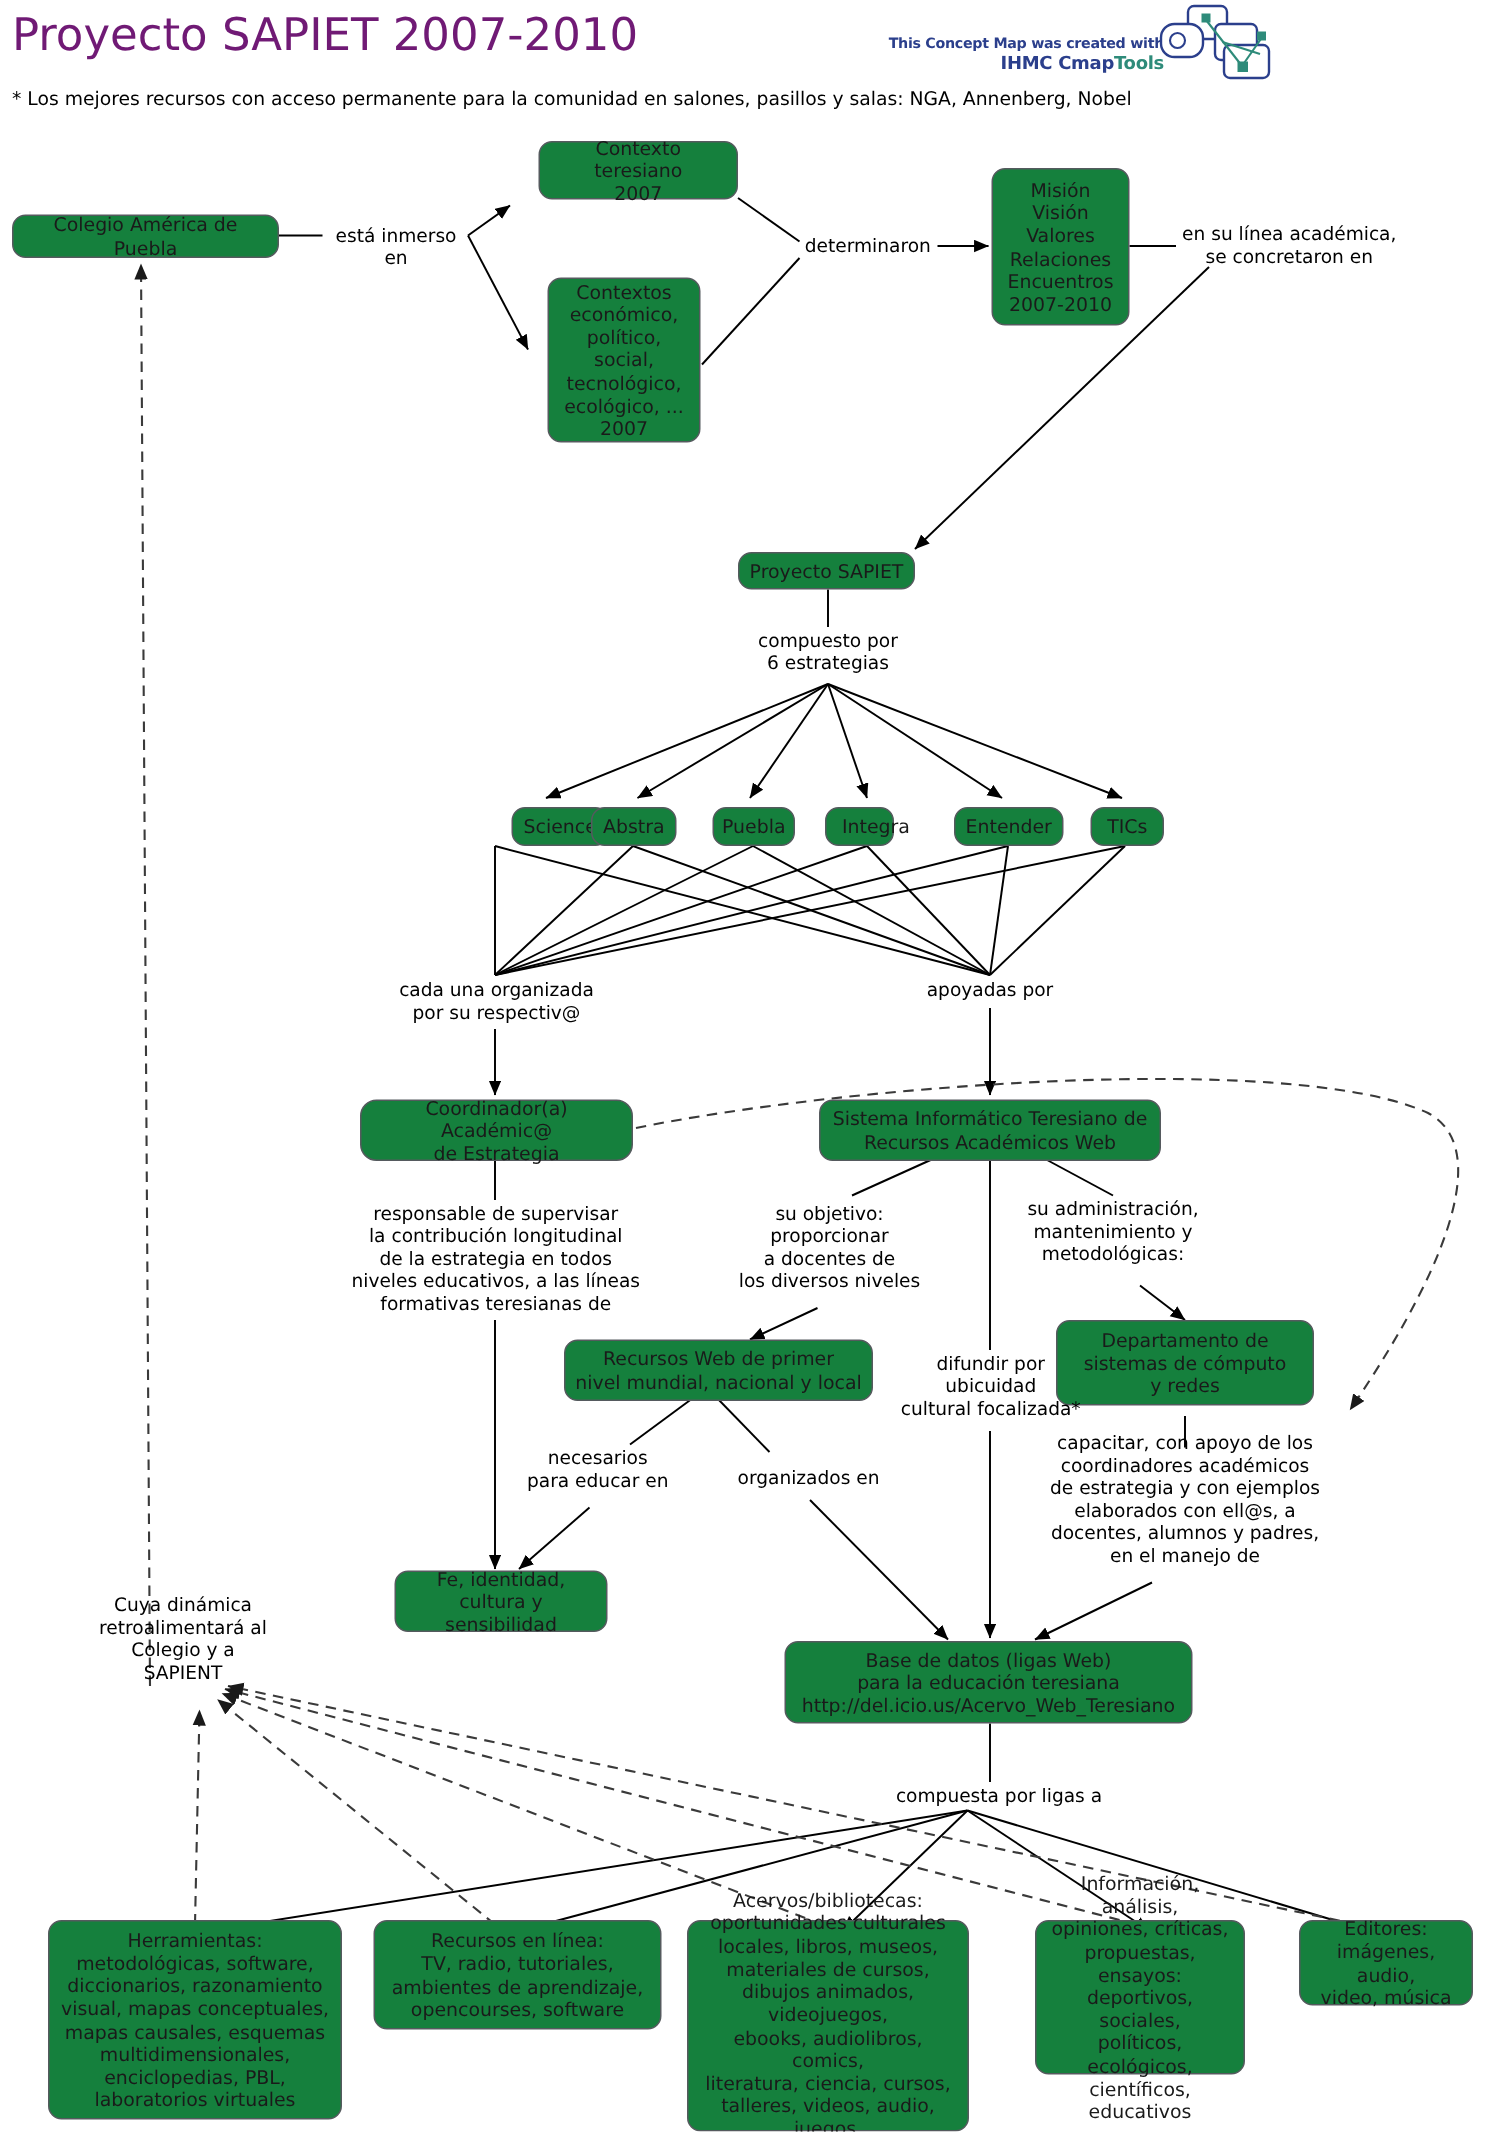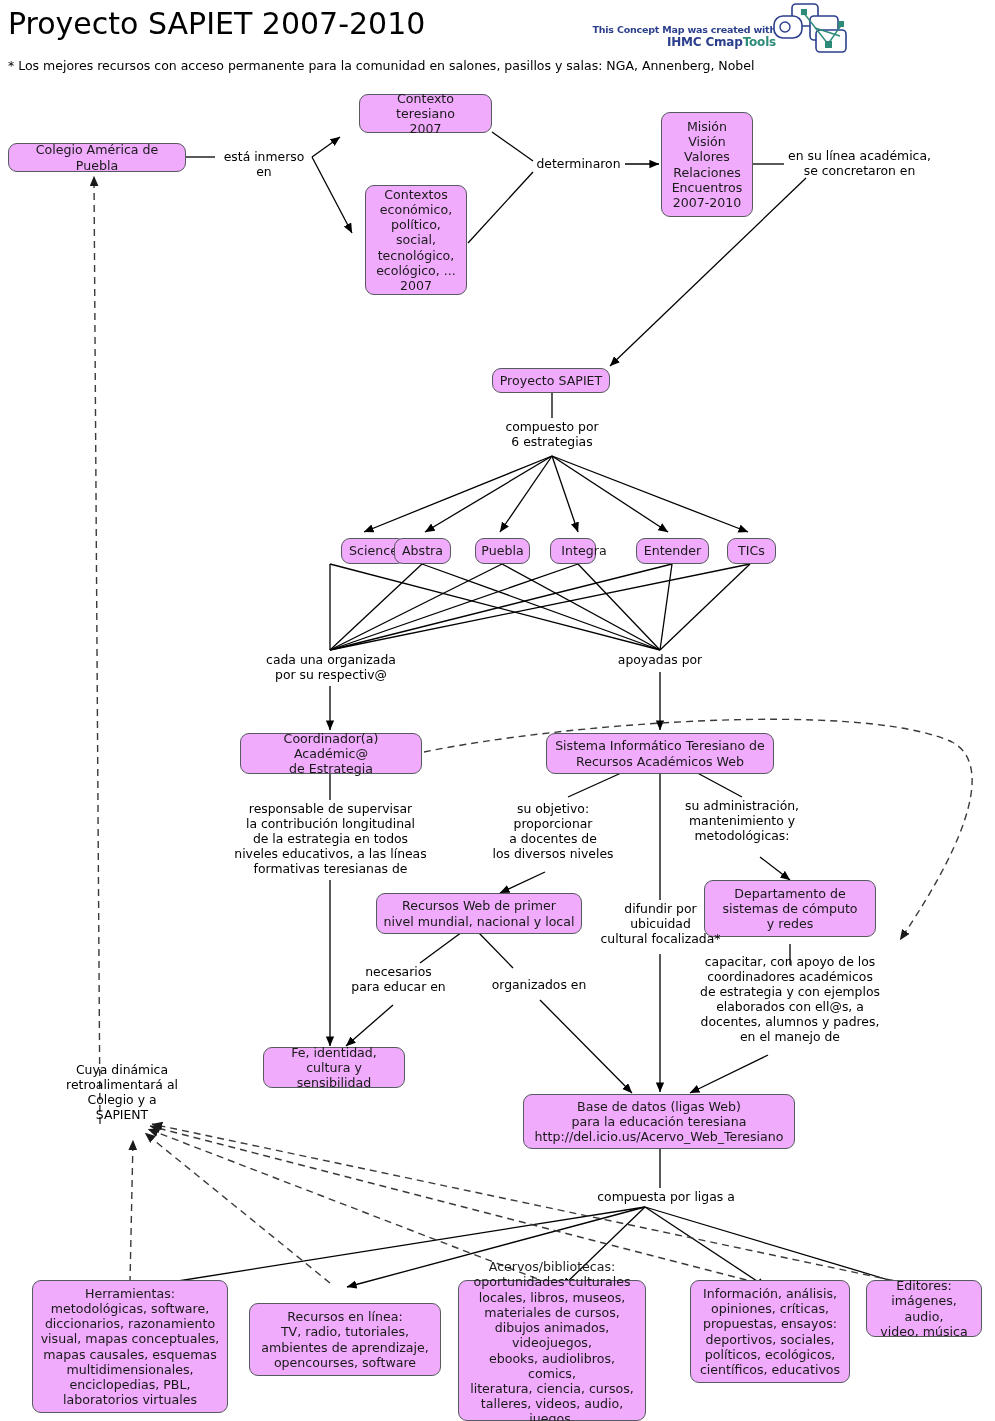--- a/index.html
+++ b/index.html
@@ -12,21 +12,21 @@
     height: 1421px;
     position: relative;
     font-family: "DejaVu Sans", sans-serif;
     overflow: hidden;
   }
   #page-title {
     position: absolute;
     left: 8px;
     top: 6px;
     font-size: 30px;
-    color: #000000;
+    color: #701a75;
     letter-spacing: 0px;
     white-space: nowrap;
   }
   #page-note {
     position: absolute;
     left: 8px;
     top: 58px;
     font-size: 12.5px;
     color: #000000;
     white-space: nowrap;
@@ -64,21 +64,21 @@
   #map-svg {
     position: absolute;
     left: 0;
     top: 0;
     width: 995px;
     height: 1421px;
   }
   .node {
     position: absolute;
     box-sizing: border-box;
-    background: #f0abfc;
+    background: #15803d;
     border: 1px solid #555a5e;
     border-radius: 9px;
     color: #1a1a1a;
     font-size: 12.6px;
     line-height: 15.2px;
     text-align: center;
     display: flex;
     align-items: center;
     justify-content: center;
     padding: 3px 6px;
@@ -226,21 +226,21 @@
 Relaciones
 Encuentros
 2007-2010</div>
 <div class="node" style="left:492px; top:368px; width:118px; height:25px;">Proyecto SAPIET</div>
 <div class="node" style="left:298px; top:538px; width:65px; height:26px;margin-left:43px;">Science</div>
 <div class="node" style="left:394px; top:538px; width:57px; height:26px;">Abstra</div>
 <div class="node" style="left:475px; top:538px; width:55px; height:26px;">Puebla</div>
 <div class="node" style="left:550px; top:538px; width:46px; height:26px;padding-left:28px;">Integra</div>
 <div class="node" style="left:636px; top:538px; width:73px; height:26px;">Entender</div>
 <div class="node" style="left:727px; top:538px; width:49px; height:26px;">TICs</div>
-<div class="node" style="left:240px; top:733px; width:182px; height:41px;">Coordinador(a) Académic@
+<div class="node" style="left:240px; top:733px; width:182px; height:41px;border-radius:11px;">Coordinador(a) Académic@
 de Estrategia</div>
 <div class="node" style="left:546px; top:733px; width:228px; height:41px;">Sistema Informático Teresiano de
 Recursos Académicos Web</div>
 <div class="node" style="left:376px; top:893px; width:206px; height:41px;">Recursos Web de primer
 nivel mundial, nacional y local</div>
 <div class="node" style="left:704px; top:880px; width:172px; height:57px;">Departamento de
 sistemas de cómputo
 y redes</div>
 <div class="node" style="left:263px; top:1047px; width:142px; height:41px;">Fe, identidad,
 cultura y sensibilidad</div>
@@ -248,34 +248,34 @@
 para la educación teresiana
 http://del.icio.us/Acervo_Web_Teresiano</div>
 <div class="node" style="left:32px; top:1280px; width:196px; height:133px;">Herramientas:
 metodológicas, software,
 diccionarios, razonamiento
 visual, mapas conceptuales,
 mapas causales, esquemas
 multidimensionales,
 enciclopedias, PBL,
 laboratorios virtuales</div>
-<div class="node" style="left:249px; top:1280px; width:192px; height:73px;margin-top:23px;">Recursos en línea:
+<div class="node" style="left:249px; top:1280px; width:192px; height:73px;">Recursos en línea:
 TV, radio, tutoriales,
 ambientes de aprendizaje,
 opencourses, software</div>
 <div class="node" style="left:458px; top:1280px; width:188px; height:141px;">Acervos/bibliotecas:
 oportunidades culturales
 locales, libros, museos,
 materiales de cursos,
 dibujos animados, videojuegos,
 ebooks, audiolibros, comics,
 literatura, ciencia, cursos,
 talleres, videos, audio, juegos,
 simuladores</div>
-<div class="node" style="left:690px; top:1280px; width:160px; height:103px;text-align:center;">Información, análisis,
+<div class="node" style="left:690px; top:1280px; width:140px; height:103px;text-align:center;">Información, análisis,
 opiniones, críticas,
 propuestas, ensayos:
 deportivos, sociales,
 políticos, ecológicos,
 científicos, educativos</div>
 <div class="node" style="left:866px; top:1280px; width:116px; height:57px;">Editores:
 imágenes, audio,
 video, música</div>
 
 <div class="link-label" style="left:215px; top:149px; width:98px;">está inmerso en</div>

